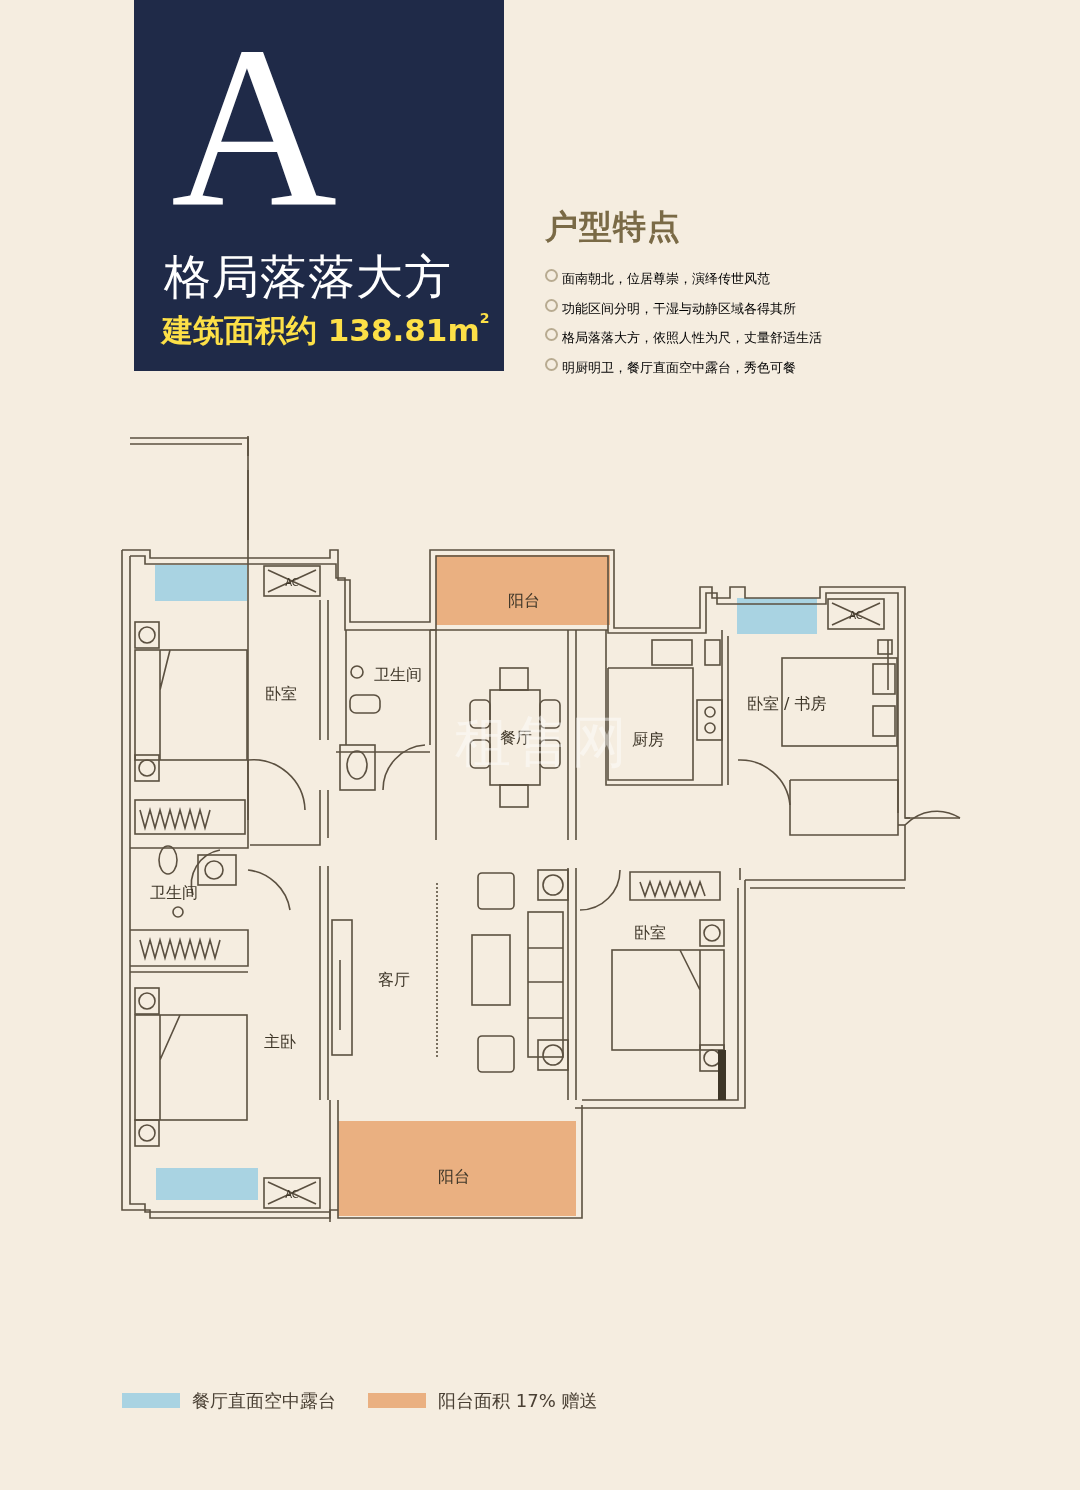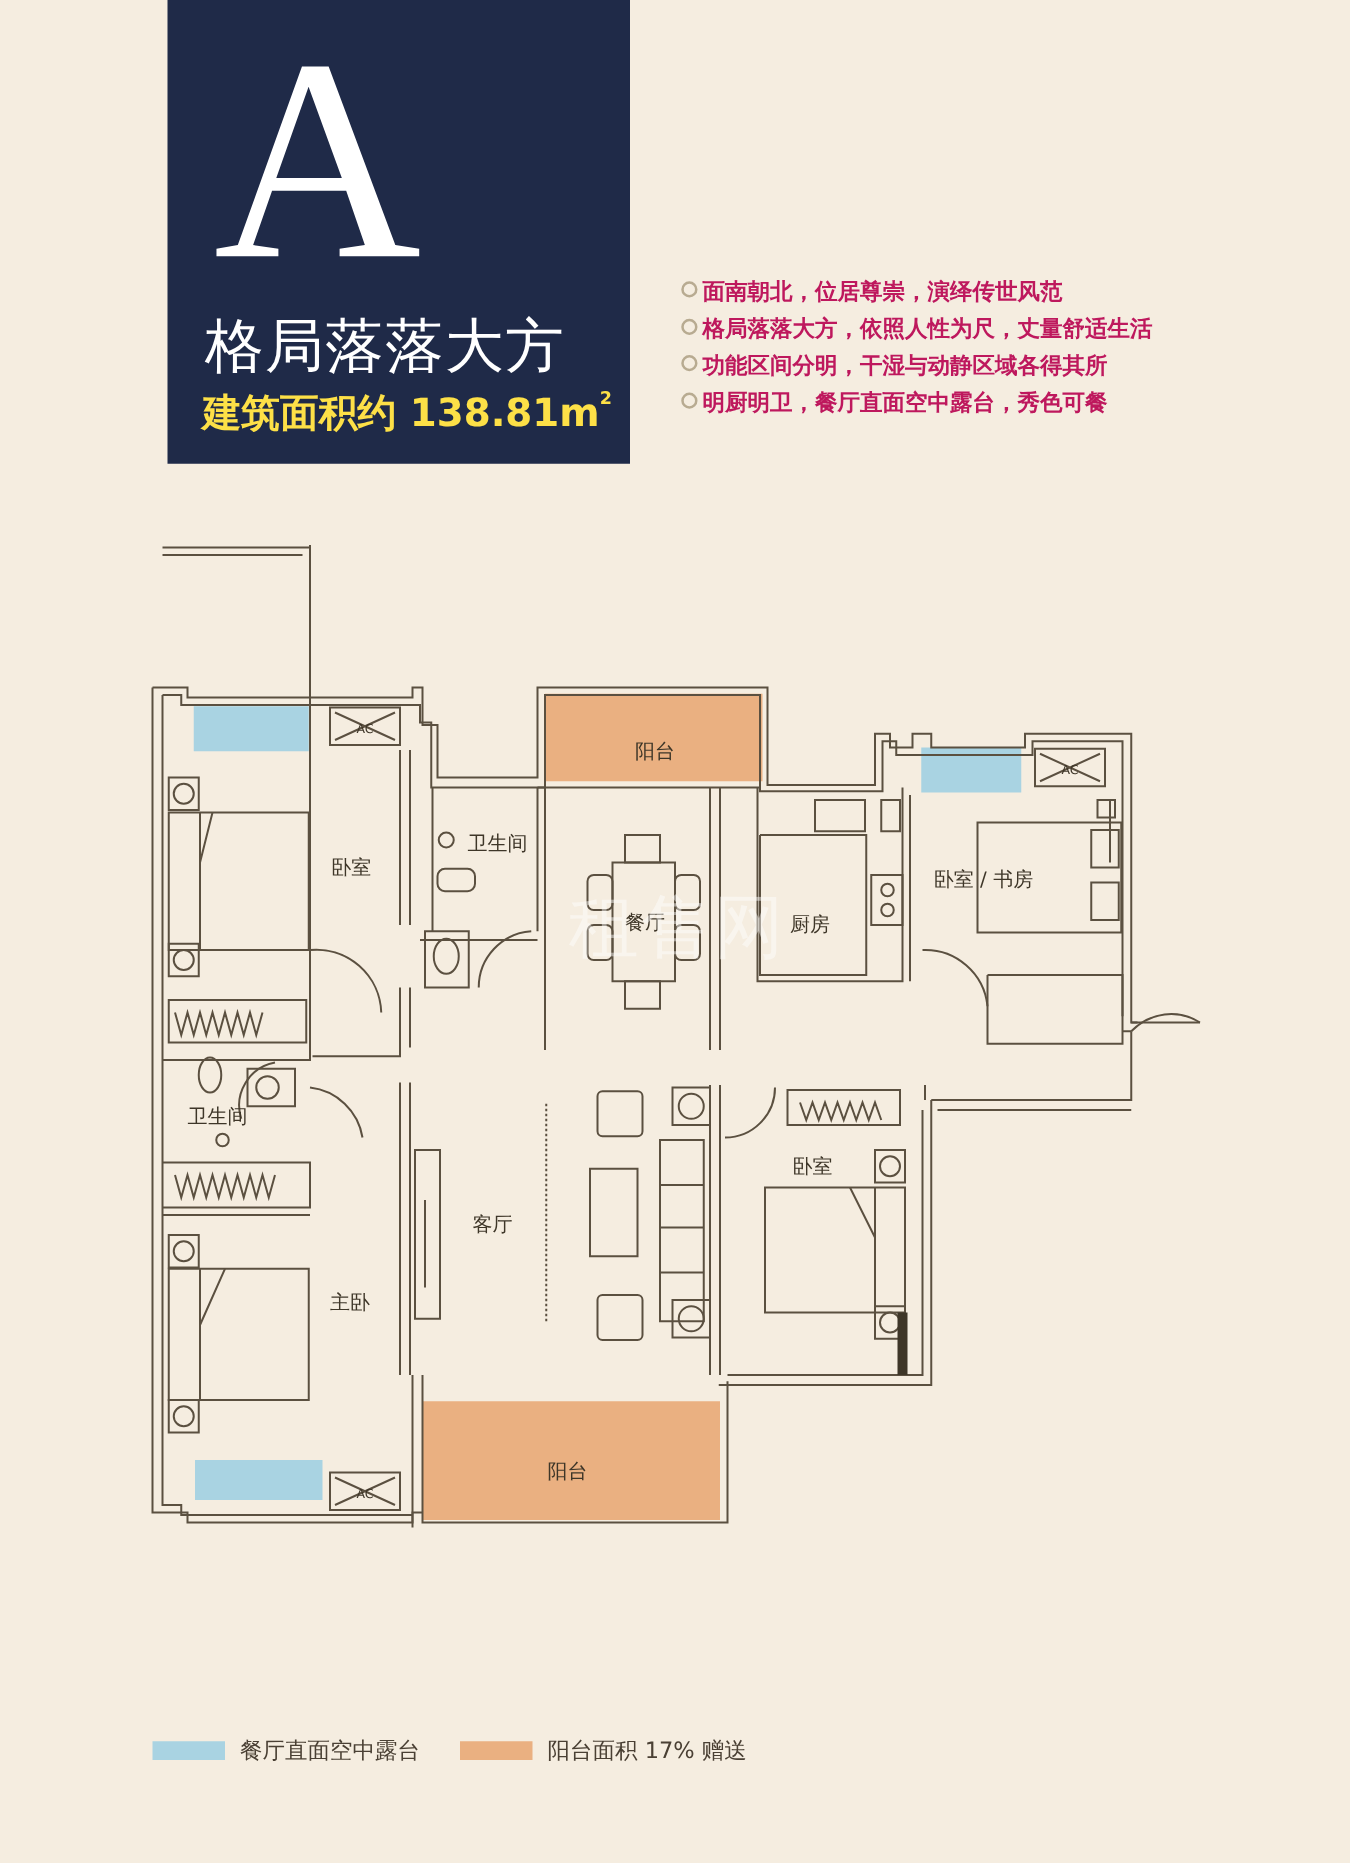--- a/index.html
+++ b/index.html
@@ -21,44 +21,45 @@
     position:absolute; left:30px; top:246px; font-size:47px; letter-spacing:1px;
     font-weight:normal; color:#fff; white-space:nowrap;
   }
   .hero .area {
     position:absolute; left:28px; top:310px; font-size:31px; font-weight:bold; color:#fde047; white-space:nowrap;
   }
   .hero .area sup { font-size:14px; vertical-align:18px; }
   .features { position:absolute; left:545px; top:205px; color:#6f6040; }
   .features .title { font-size:33px; font-weight:bold; color:#7a6a46; letter-spacing:1px; }
   .features ul { list-style:none; margin:14px 0 0 0; padding:0; }
-  .features li { font-size:18px; font-weight:bold; color:#be185d; height:29.5px; line-height:29.5px; white-space:nowrap; }
+  .features li { font-size:13px; font-weight:normal; color:#000000; height:29.5px; line-height:29.5px; white-space:nowrap; }
   .features .bullet { display:inline-block; width:9px; height:9px; border:2px solid #b8ab91; border-radius:50%; margin-right:4px; vertical-align:1px; }
   .plan { position:absolute; left:0; top:0; }
   .legend { position:absolute; left:122px; top:1388px; height:26px; }
   .legend .item { position:absolute; top:0; white-space:nowrap; font-size:18px; color:#4a4034; }
   .legend .swatch { position:absolute; top:5px; width:58px; height:15px; }
   .legend .lbl { position:absolute; top:0; left:70px; line-height:26px; }
   .watermark { position:absolute; left:455px; top:705px; font-size:56px; color:rgba(255,255,255,0.45); letter-spacing:2px; font-weight:normal; }
   .room-label { font-family:"DejaVu Sans", sans-serif; font-size:16px; fill:#3e3628; }
 </style>
 </head>
 <body>
 
 <div class="hero">
   <div class="letter">A</div>
   <div class="layout">格局落落大方</div>
   <div class="area"><span>建筑面积约 138.81m</span><sup>2</sup></div>
 </div>
 
 <div class="features">
+  <div class="title">户型特点</div>
   <ul>
     <li><span class="bullet"></span><span>面南朝北，位居尊崇，演绎传世风范</span></li>
+    <li><span class="bullet"></span><span>功能区间分明，干湿与动静区域各得其所</span></li>
     <li><span class="bullet"></span><span>格局落落大方，依照人性为尺，丈量舒适生活</span></li>
-    <li><span class="bullet"></span><span>功能区间分明，干湿与动静区域各得其所</span></li>
     <li><span class="bullet"></span><span>明厨明卫，餐厅直面空中露台，秀色可餐</span></li>
   </ul>
 </div>
 
 <svg class="plan" width="1080" height="1490" viewBox="0 0 1080 1490">
   <g fill="none" stroke="#5b5040" stroke-width="1.6">
 
     <rect x="155" y="565" width="92" height="36" fill="#a9d3e2" stroke="none"></rect>
     <rect x="737" y="598" width="80" height="36" fill="#a9d3e2" stroke="none"></rect>
     <rect x="156" y="1168" width="102" height="32" fill="#a9d3e2" stroke="none"></rect>

